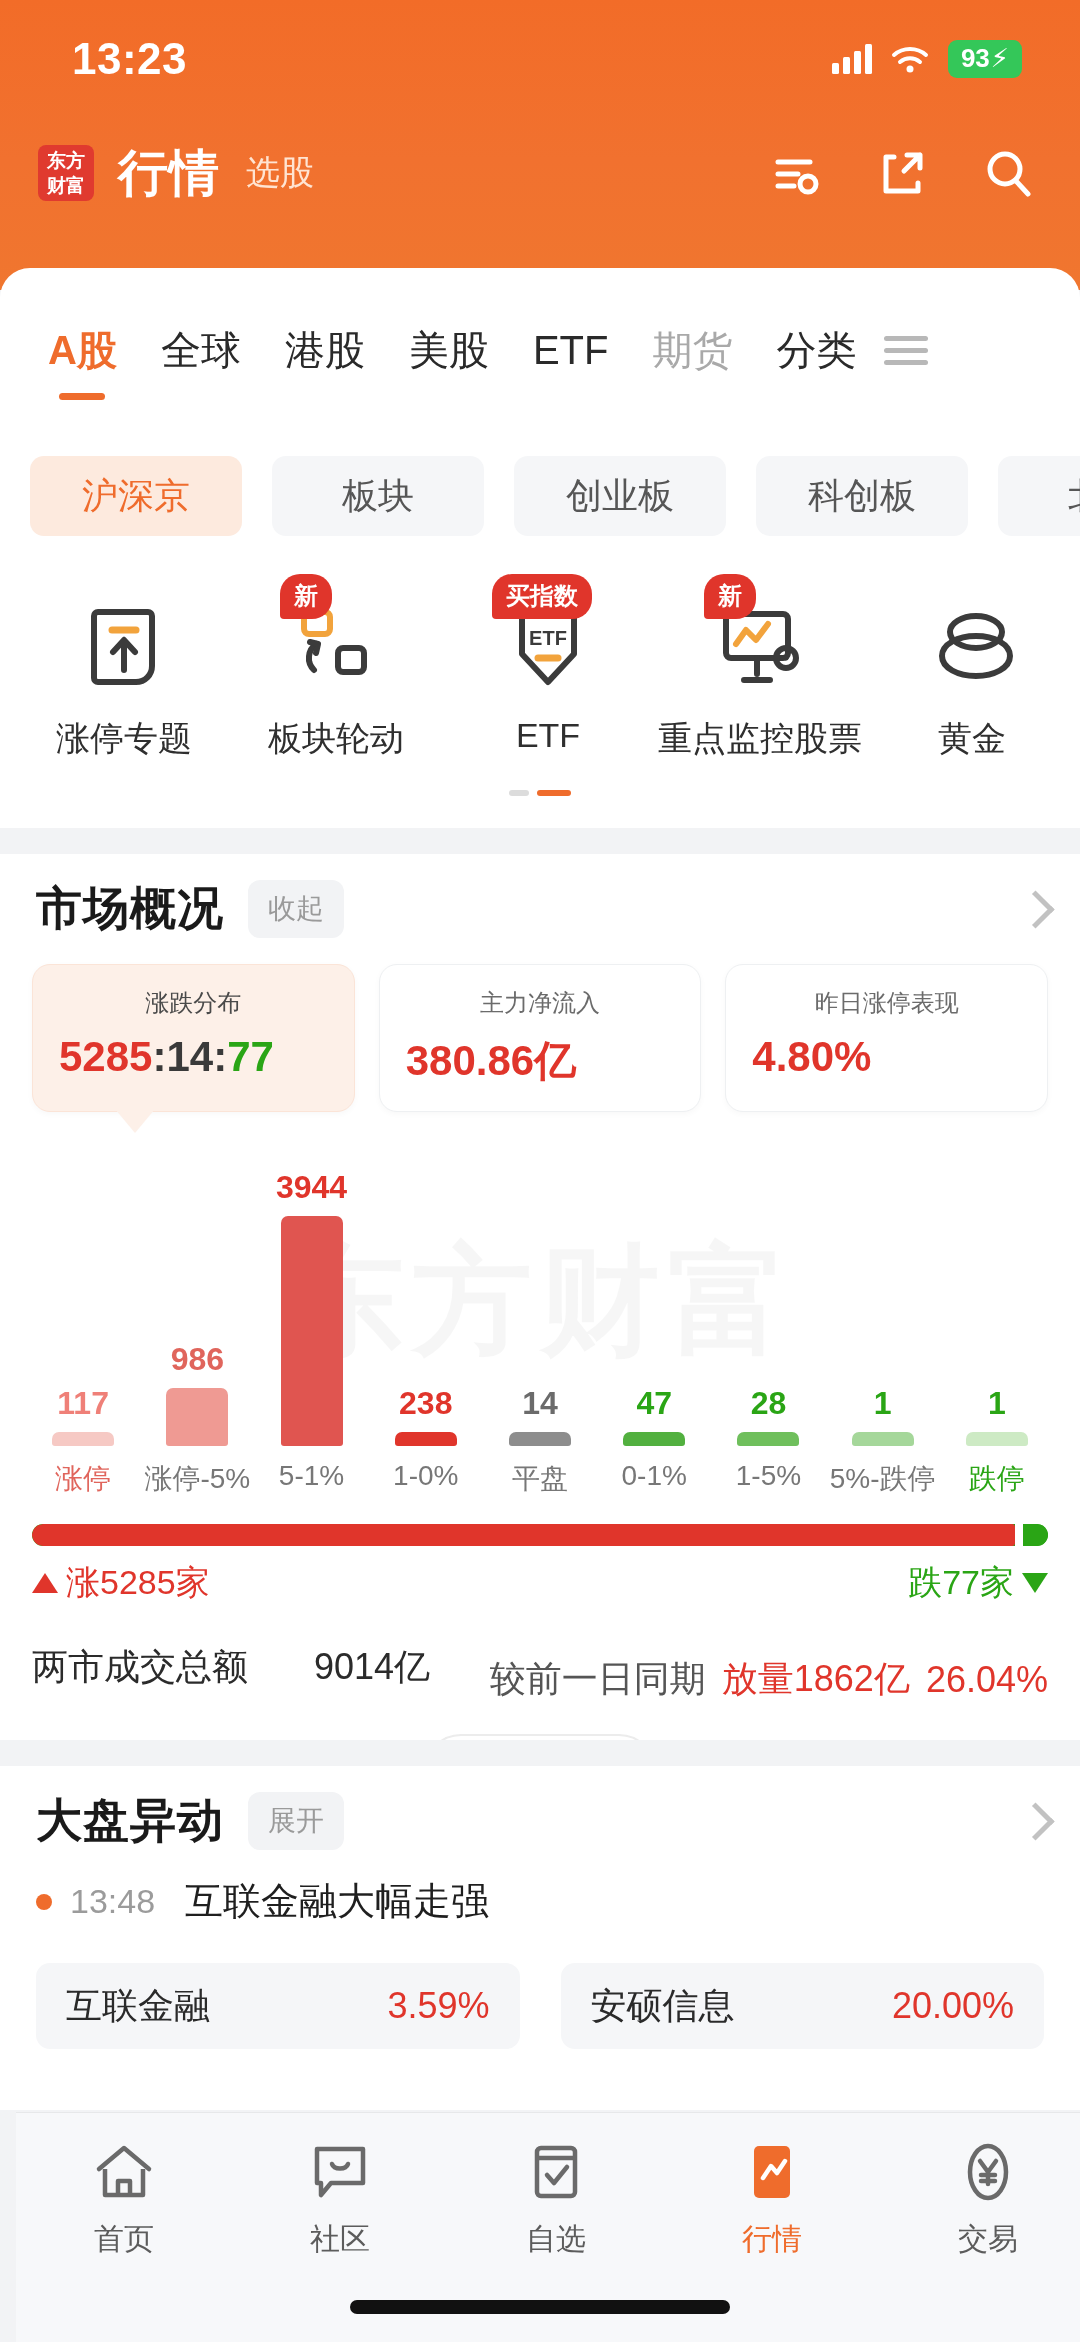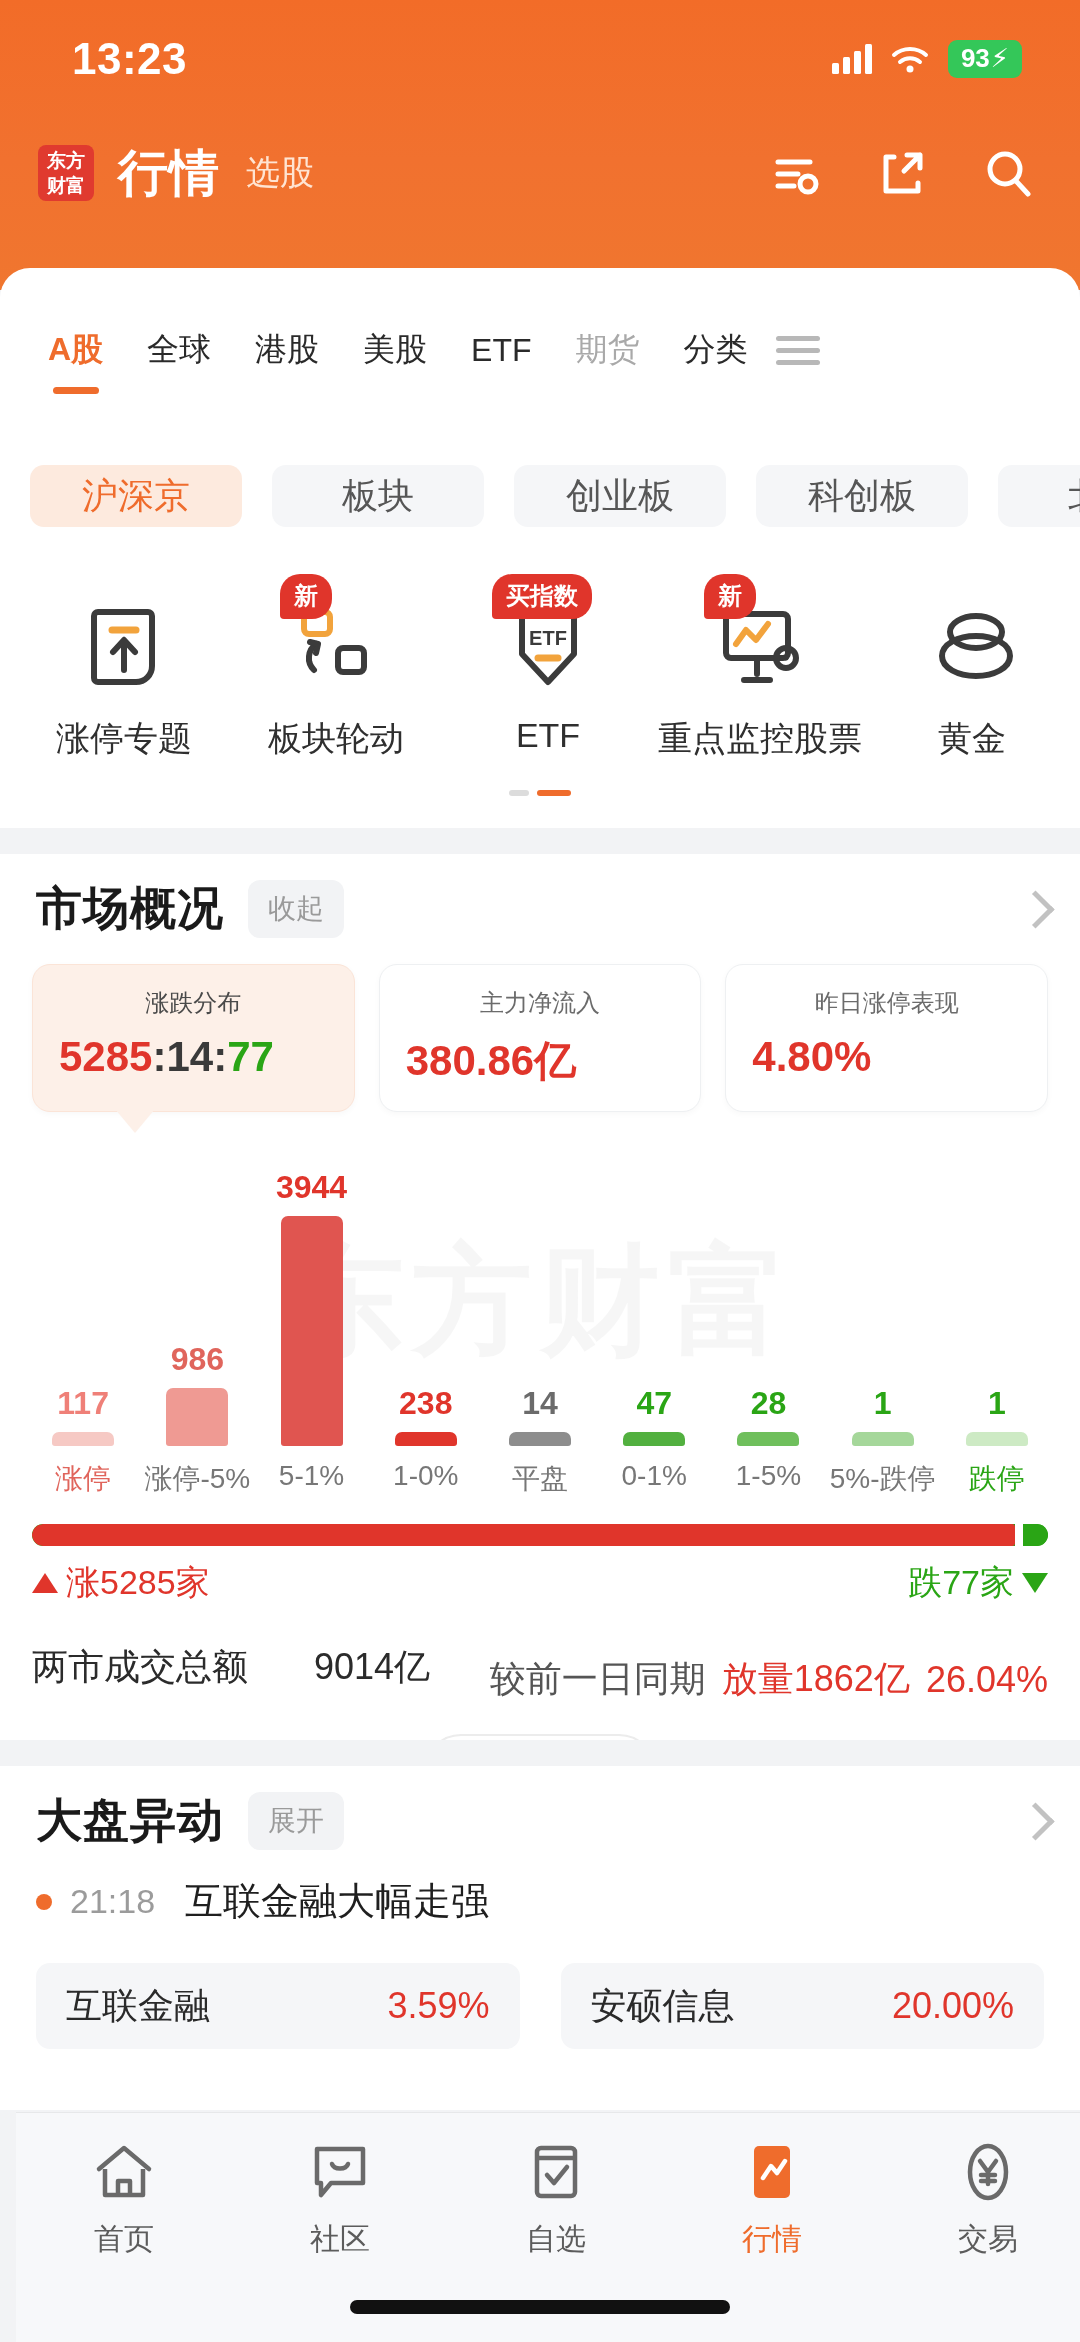--- a/index.html
+++ b/index.html
@@ -55,41 +55,41 @@
     position: absolute; top: 268px; left: 0; width: 1080px;
     background: #ffffff; border-radius: 30px 30px 0 0;
     height: 560px;
   }
 
   .tabs {
     position: absolute; top: 300px; left: 0; width: 1080px; height: 100px;
     display: flex; align-items: center; padding: 0 30px 0 26px;
   }
   .tab {
-    font-size: 32px; color: #2a2a2a; padding: 0 22px; position: relative;
+    font-size: 40px; color: #2a2a2a; padding: 0 22px; position: relative;
     white-space: nowrap;
   }
   .tab.active { color: #ef6c2c; font-weight: 700; }
   .tab.dim { color: #a9a9a9; }
   .tab.active::after {
     content: ""; position: absolute; left: 50%; transform: translateX(-50%);
     bottom: -22px; width: 46px; height: 7px; background: #ef6c2c; border-radius: 4px;
   }
   .tab-more { margin-left: 6px; display: flex; flex-direction: column; gap: 7px; width: 44px; }
   .tab-more span { display: block; height: 5px; background: #b8b8b8; border-radius: 3px; }
   .tab-more span:nth-child(1){ width: 44px; }
   .tab-more span:nth-child(2){ width: 44px; }
   .tab-more span:nth-child(3){ width: 44px; }
 
   .chips {
     position: absolute; top: 448px; left: 0; width: 1080px; height: 96px;
     display: flex; align-items: center; gap: 30px; padding-left: 30px;
   }
   .chip {
-    height: 62px; min-width: 212px; border-radius: 14px; background: #f5f6f8;
+    height: 80px; min-width: 212px; border-radius: 14px; background: #f5f6f8;
     color: #565656; font-size: 36px; display: flex; align-items: center; justify-content: center;
     padding: 0 36px; white-space: nowrap; flex: none;
   }
   .chip.active { background: #fdeade; color: #ef6c2c; }
 
   .quicknav {
     position: absolute; top: 580px; left: 0; width: 1080px; height: 250px;
     display: flex; align-items: flex-start; padding-left: 18px;
   }
   .qn {
@@ -469,21 +469,21 @@
   <div class="gap" style="top:1740px;height:26px"></div>
 
   <div class="card" style="top:1766px;height:344px;">
     <div class="sec-head">
       <div class="sec-title">大盘异动</div>
       <div class="sec-pill">展开</div>
       <div class="chev"></div>
     </div>
     <div class="news-row">
       <span class="dot"></span>
-      <span class="news-time">21:18</span>
+      <span class="news-time">13:48</span>
       <span class="news-text">互联金融大幅走强</span>
     </div>
     <div style="height:36px"></div>
     <div class="tags">
       <div class="tag">
         <span class="tag-name">互联金融</span>
         <span class="tag-val">3.59%</span>
       </div>
       <div class="tag">
         <span class="tag-name">安硕信息</span>

